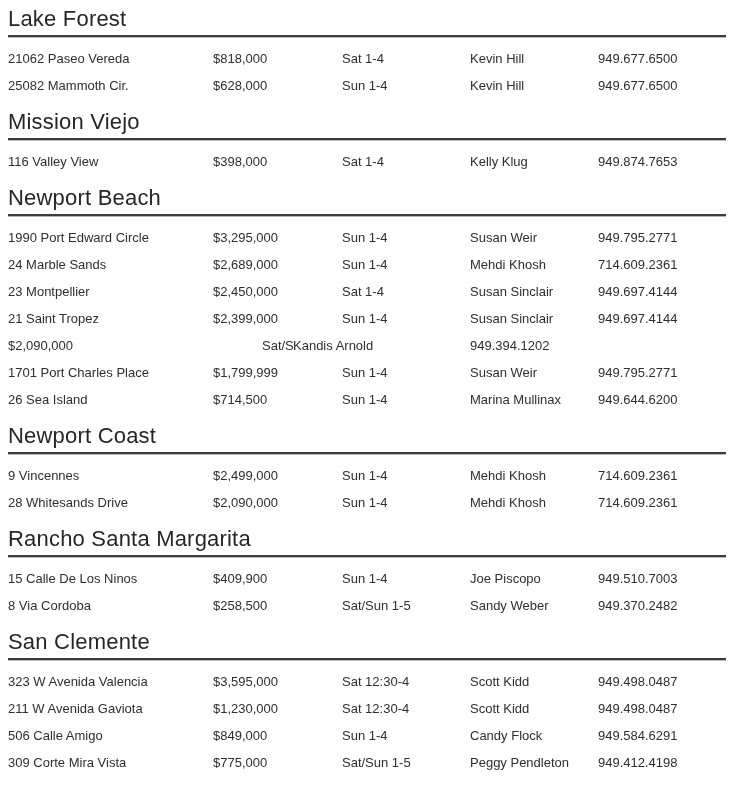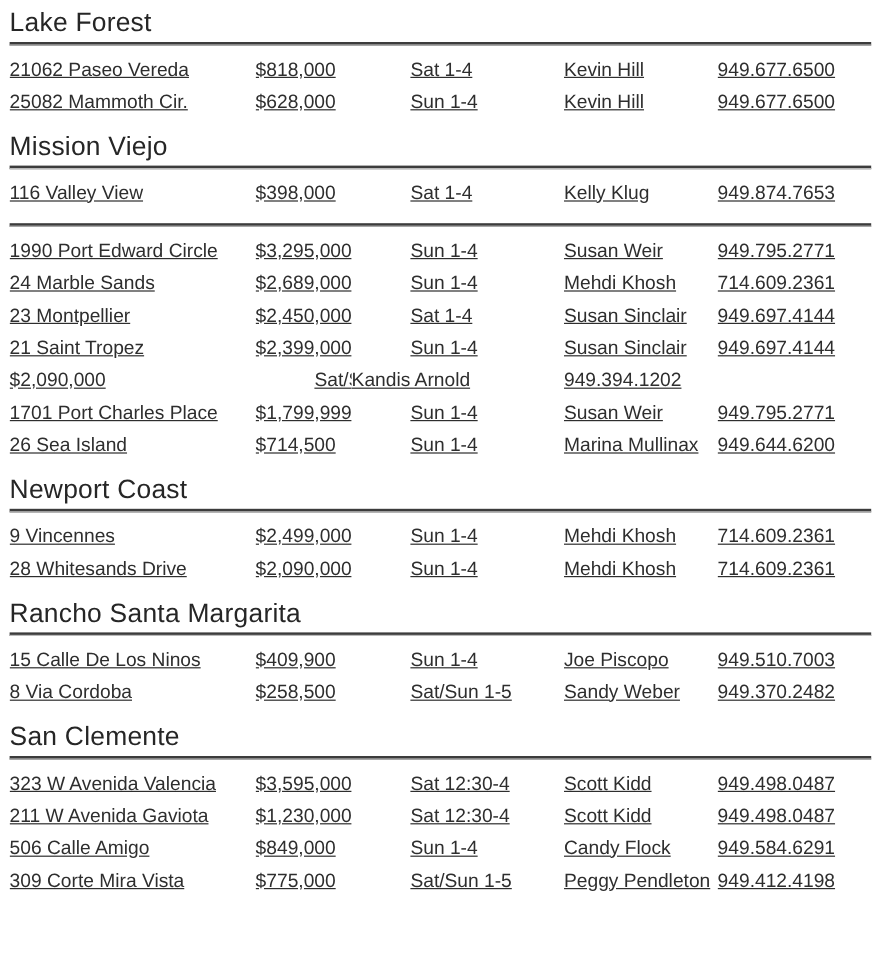--- a/index.html
+++ b/index.html
@@ -39,23 +39,22 @@
     border-bottom: 1px solid #b9b9b9;
   }
   .rows {
     margin-top: 7px;
   }
   .row {
     display: grid;
     grid-template-columns: 205px 80px 177px 128px 128px;
     align-items: center;
     height: 27px;
-    font-size: 16px;
+    font-size: 13px;
     color: #2e2e2e;
-    text-decoration: underline;
   }
   .cell { white-space: nowrap; overflow: hidden; }
   .cell.price { text-align: left; }
   .cell.time  { padding-left: 49px; }
   .cell.agent { }
   .cell.phone { }
 </style>
 </head>
 <body>
 
@@ -90,20 +89,21 @@
     <span class="cell address">116 Valley View</span>
     <span class="cell price">$398,000</span>
     <span class="cell time">Sat 1-4</span>
     <span class="cell agent">Kelly Klug</span>
     <span class="cell phone">949.874.7653</span>
   </div>
 </div>
   </section>
 
   <section class="city-section">
+    <h2 class="city-heading">Newport Beach</h2>
     <div class="heading-rule"></div>
     <div class="rows">
   <div class="row">
     <span class="cell address">1990 Port Edward Circle</span>
     <span class="cell price">$3,295,000</span>
     <span class="cell time">Sun 1-4</span>
     <span class="cell agent">Susan Weir</span>
     <span class="cell phone">949.795.2771</span>
   </div>
 

